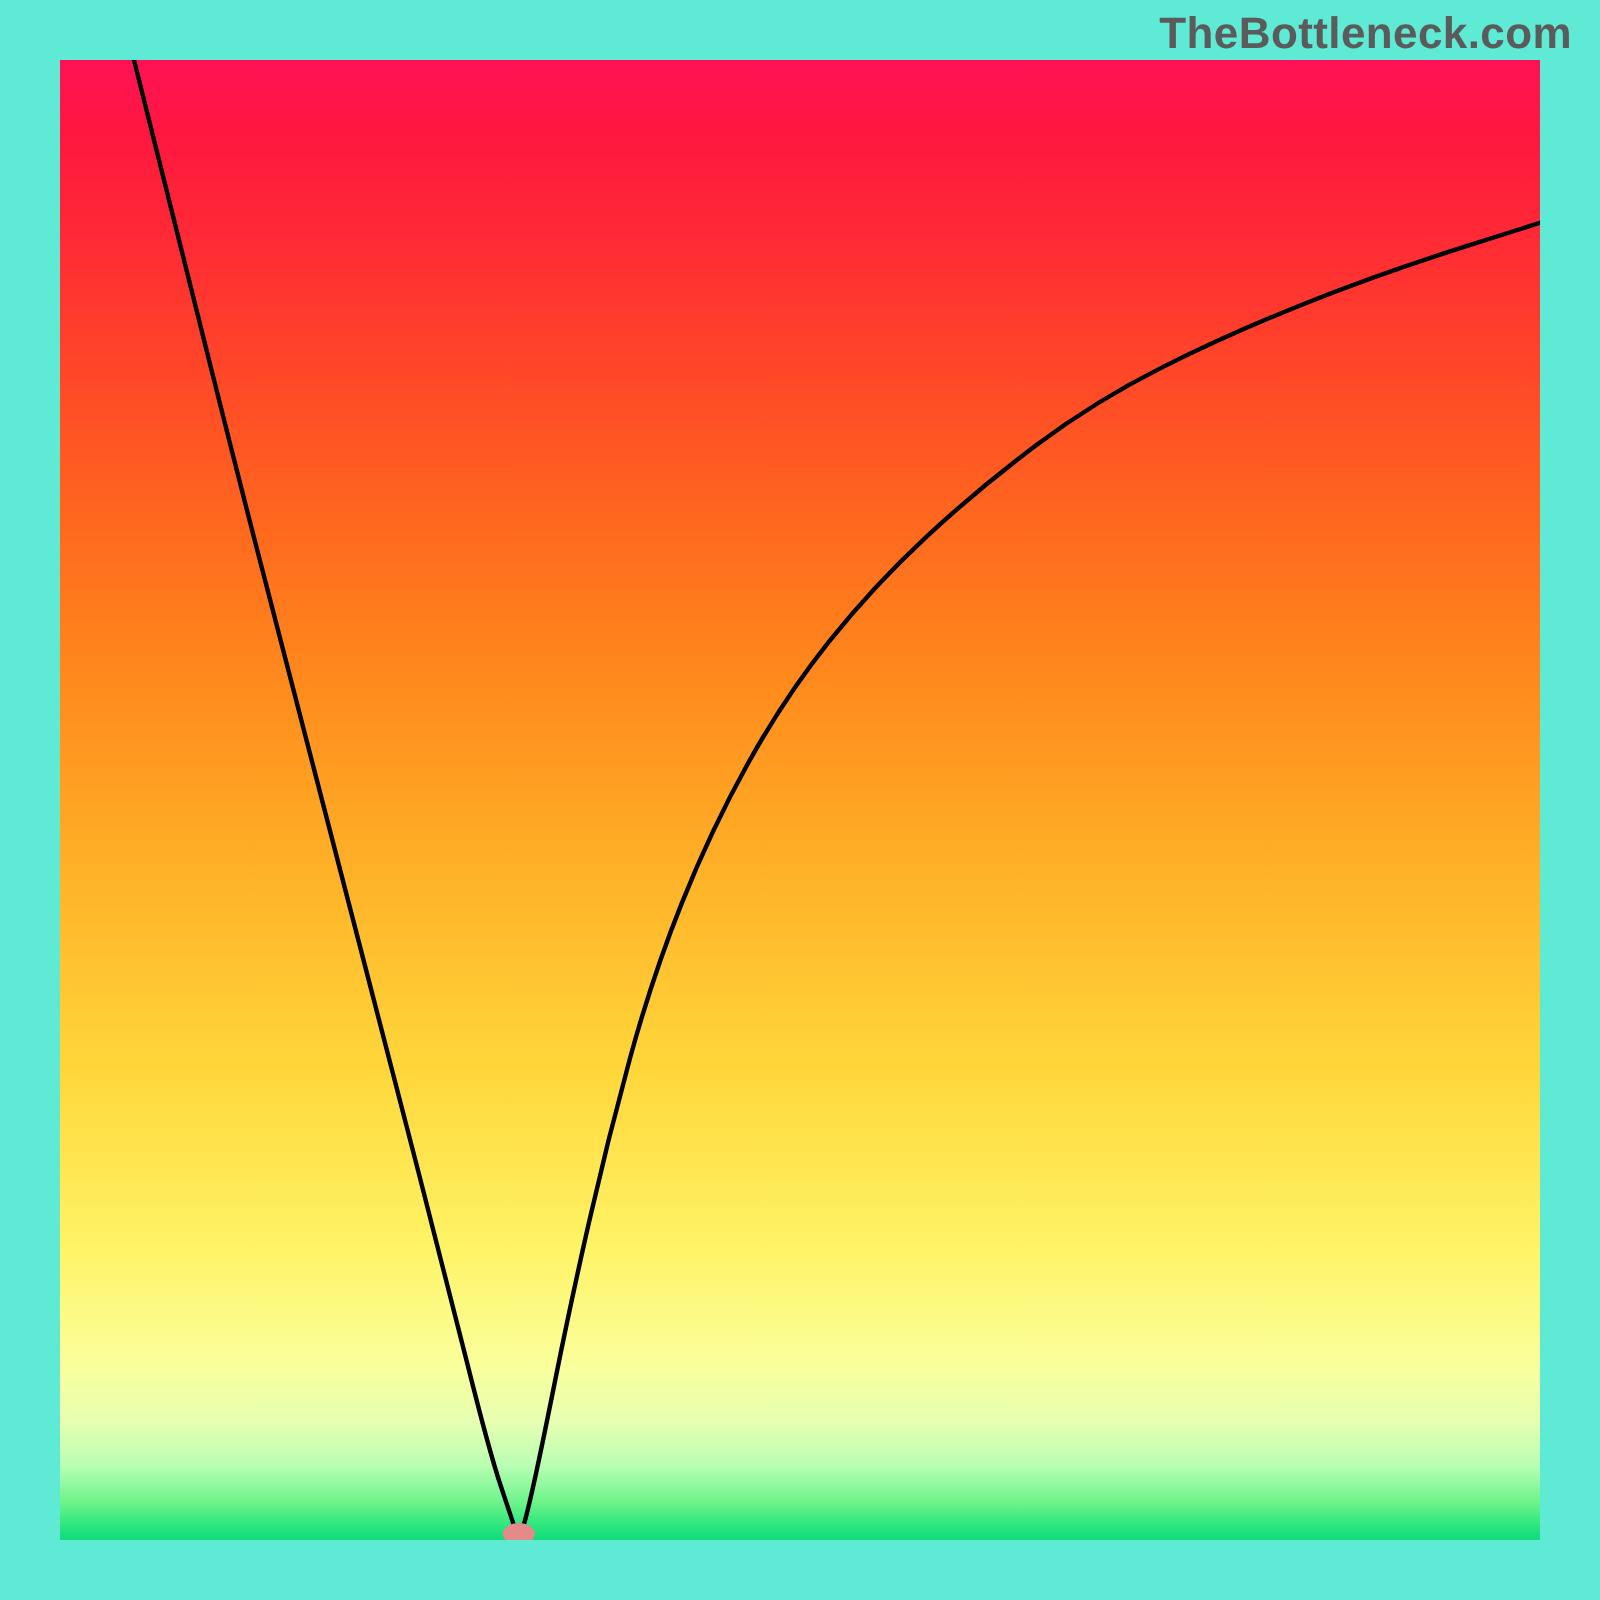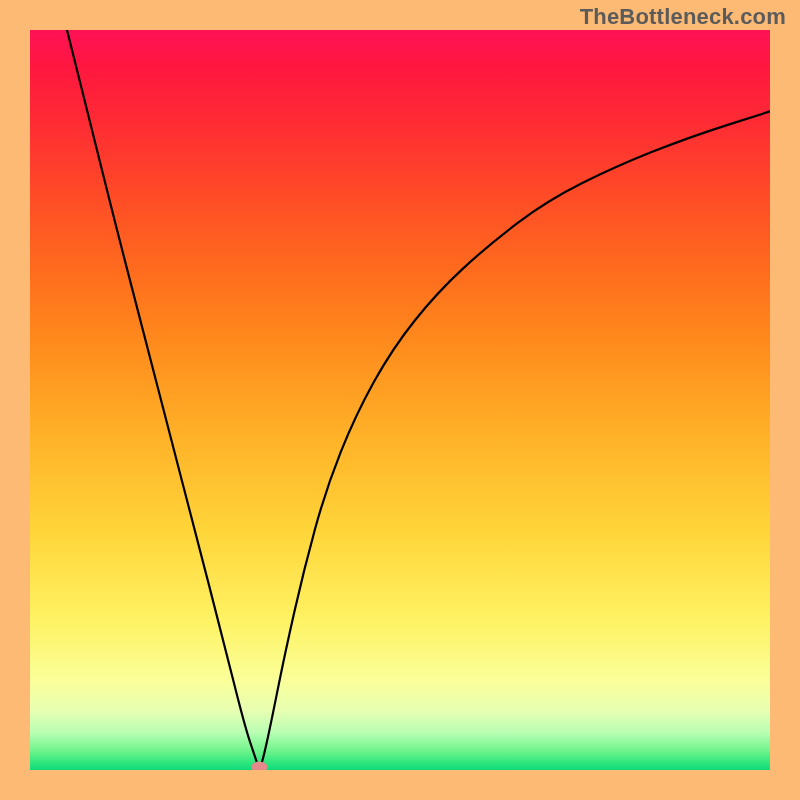--- a/index.html
+++ b/index.html
@@ -8,21 +8,21 @@
     width: 800px;
     height: 800px;
     background: #000;
     overflow: hidden;
     font-family: Arial, Helvetica, sans-serif;
   }
   .frame {
     position: relative;
     width: 800px;
     height: 800px;
-    background: #fdba74;
+    background: #5eead4;
   }
   .watermark {
     position: absolute;
     top: 4px;
     right: 14px;
     color: #5b5b5b;
     font-size: 22px;
     font-weight: 600;
     letter-spacing: 0.2px;
     z-index: 5;

